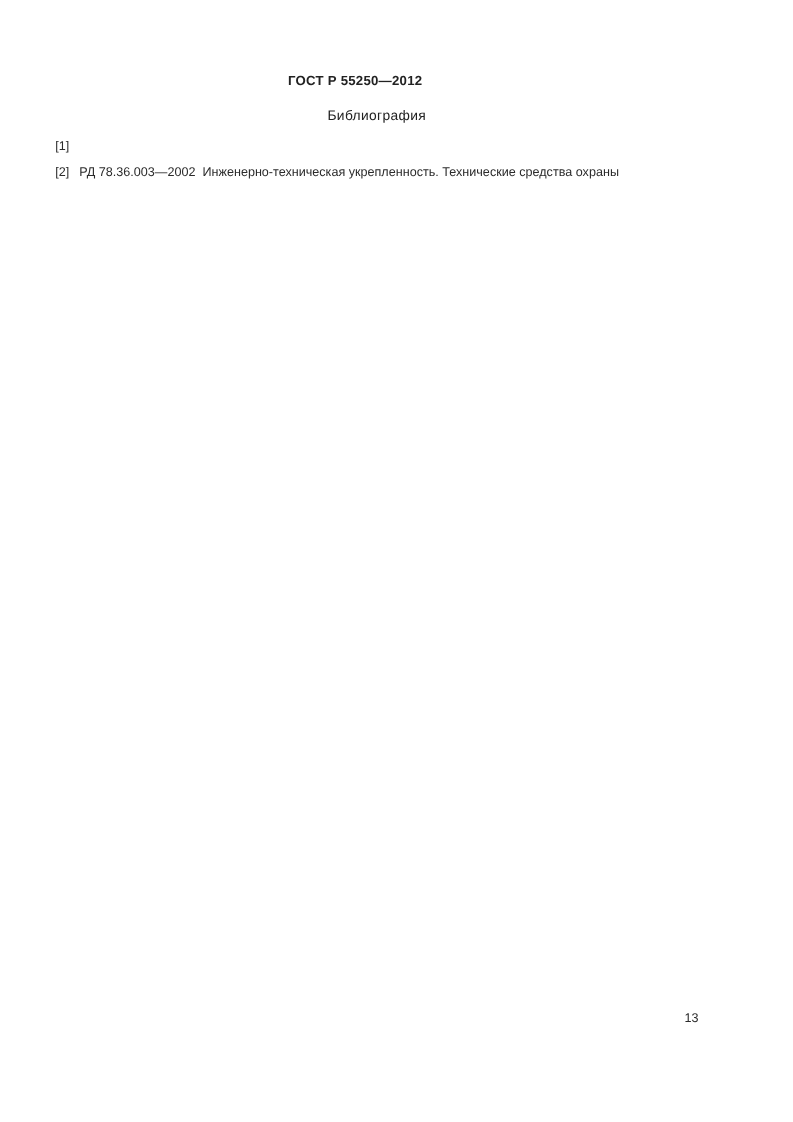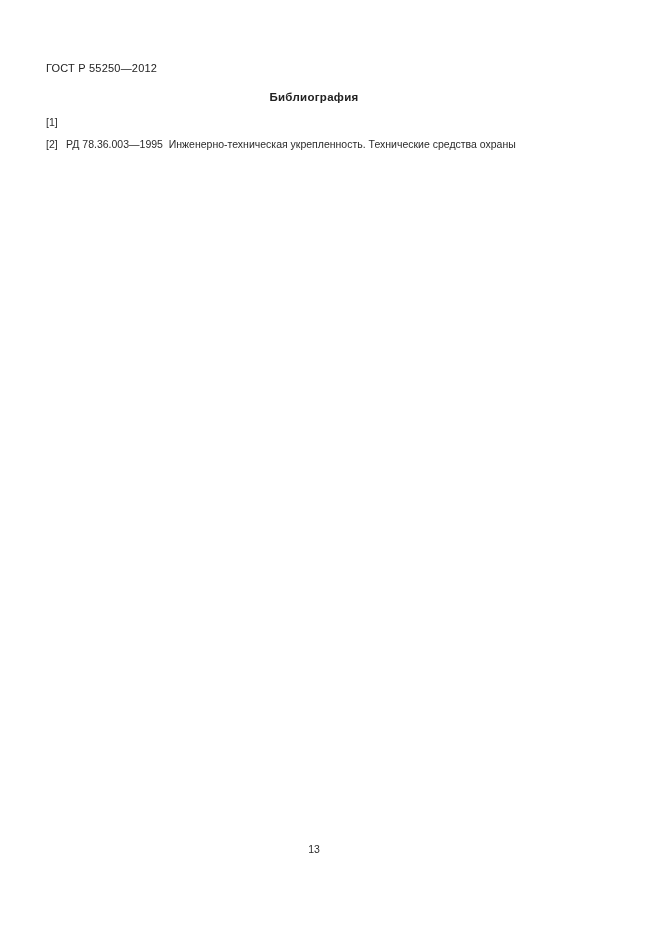--- a/index.html
+++ b/index.html
@@ -16,37 +16,37 @@
     position: relative;
     width: 661px;
     height: 935px;
     background: #ffffff;
     overflow: hidden;
   }
 
   .doc-header {
     position: absolute;
     top: 62px;
-    left: 46px;
+    left: 28px;
     width: 536px;
-    text-align: left;
+    text-align: center;
     font-size: 11px;
-    font-weight: normal;
+    font-weight: bold;
     color: #222222;
     letter-spacing: 0.2px;
   }
 
   .section-title {
     position: absolute;
     top: 91px;
     left: 46px;
     width: 536px;
     text-align: center;
     font-size: 11.5px;
-    font-weight: bold;
+    font-weight: normal;
     color: #222222;
     letter-spacing: 0.3px;
   }
 
   .bibliography {
     position: absolute;
     top: 115px;
     left: 46px;
     width: 536px;
     font-size: 10.5px;
@@ -77,21 +77,21 @@
   .bib-line.justified {
     text-align: justify;
     text-align-last: justify;
   }
 
   .page-number {
     position: absolute;
     top: 843px;
     left: 46px;
     width: 536px;
-    text-align: center;
+    text-align: right;
     font-size: 10.5px;
     color: #2b2b2b;
   }
 </style>
 </head>
 <body>
 
 <div class="page">
 
   <div class="doc-header">ГОСТ Р 55250—2012</div>
@@ -102,21 +102,21 @@
 
     <div class="bib-entry">
       <div class="bib-marker">[1]</div>
       <div class="bib-text">
       </div>
     </div>
 
     <div class="bib-entry">
       <div class="bib-marker">[2]</div>
       <div class="bib-text">
-        <div class="bib-line">РД 78.36.003—1995  Инженерно-техническая укрепленность. Технические средства охраны</div>
+        <div class="bib-line">РД 78.36.003—2002  Инженерно-техническая укрепленность. Технические средства охраны</div>
       </div>
     </div>
 
   </div>
 
   <div class="page-number">13</div>
 
 </div>
 
 </body></html>

